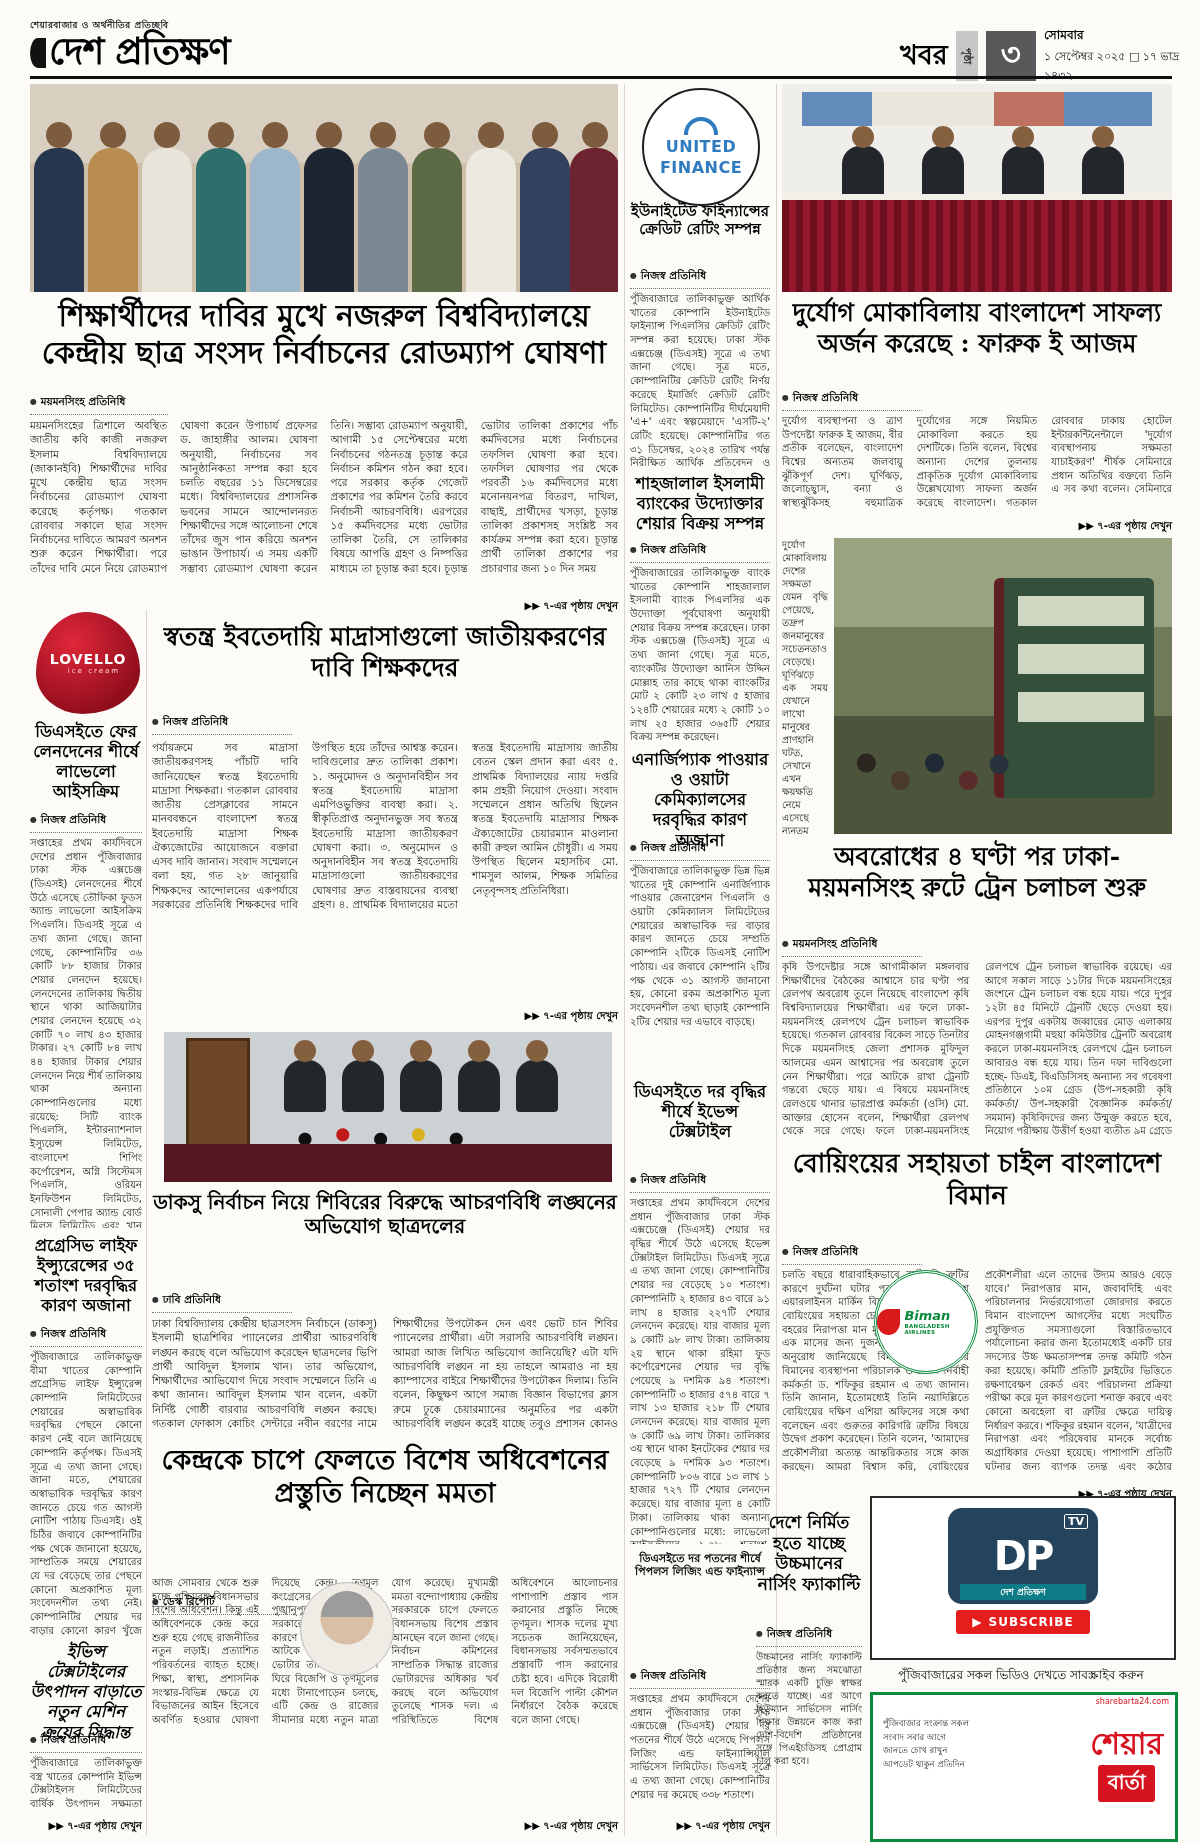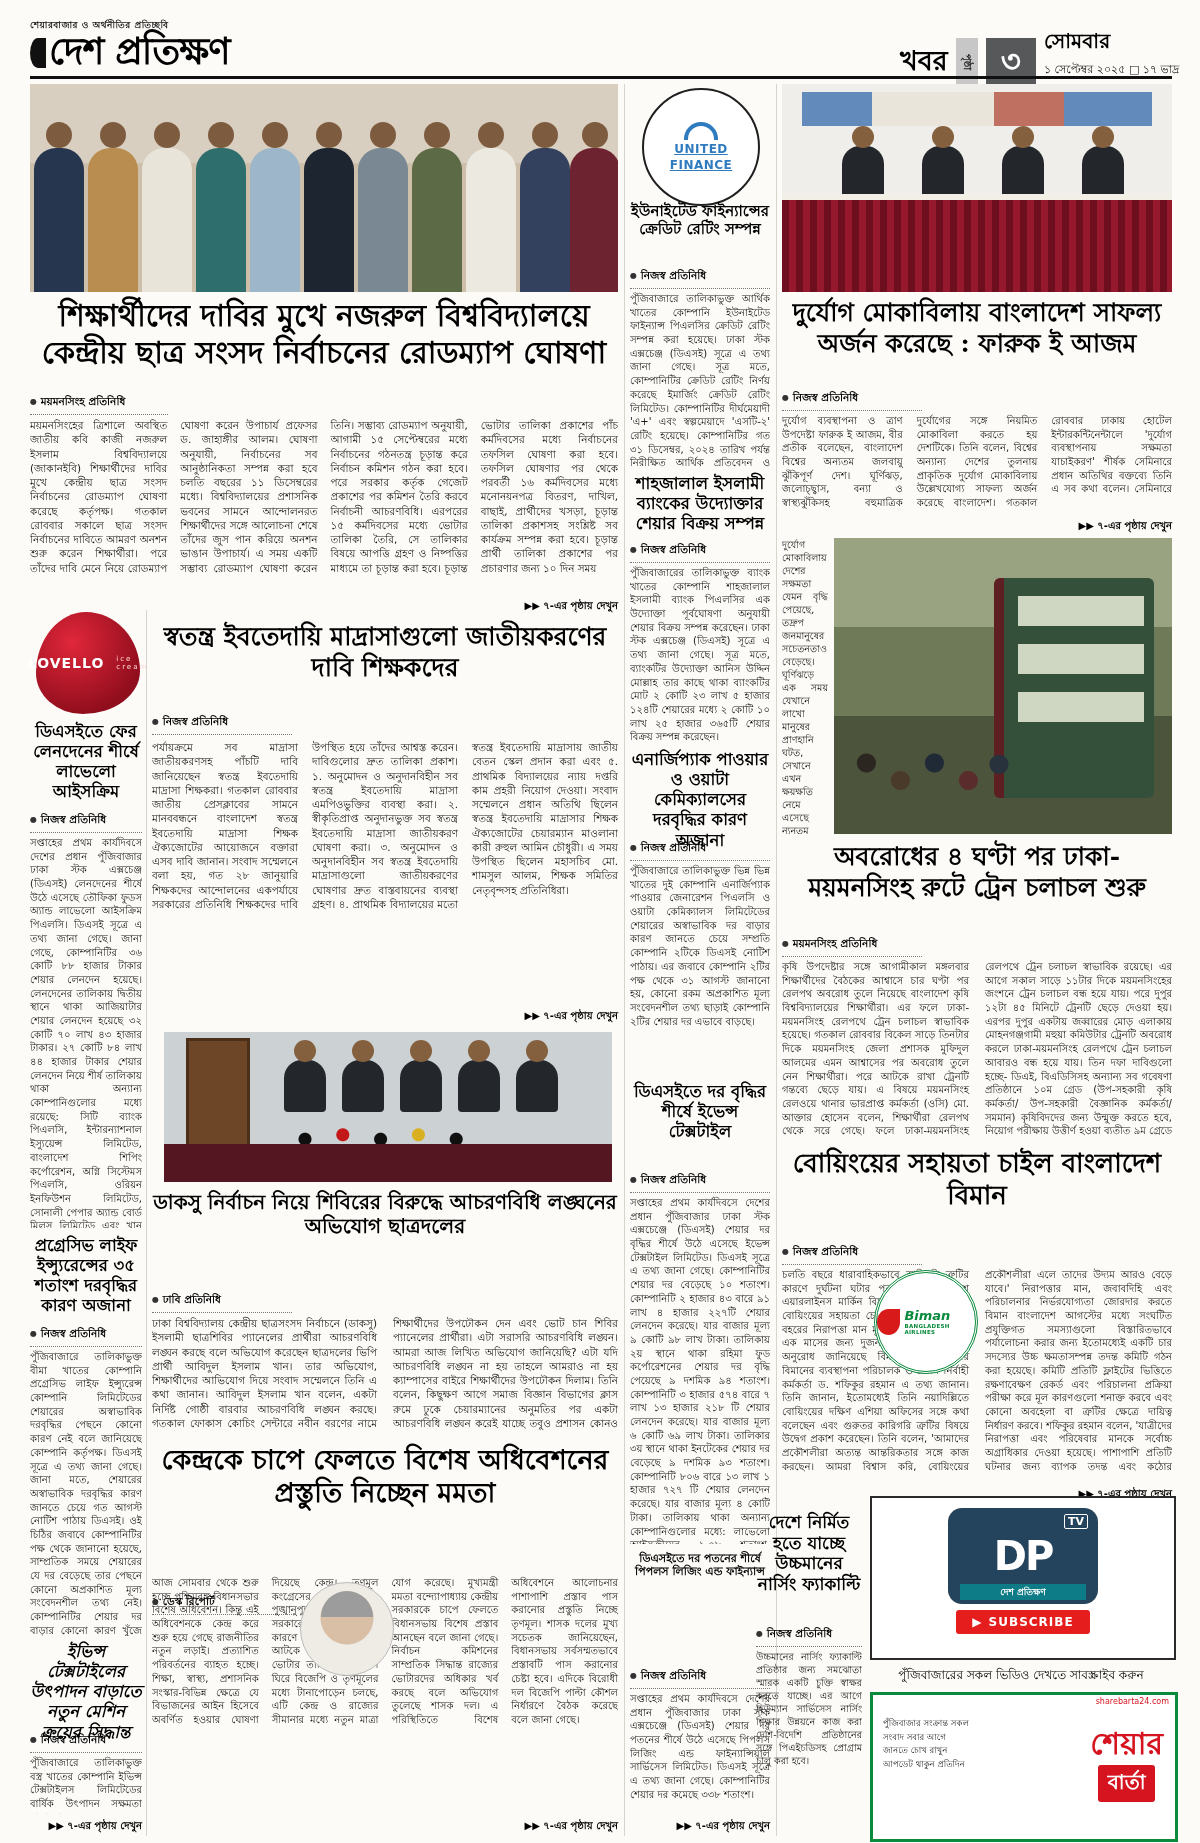--- a/index.html
+++ b/index.html
@@ -11,21 +11,21 @@
   .paper-name{font-family:"DejaVu Serif","Liberation Serif",serif;font-size:37px;font-weight:900;
               line-height:1;color:#000;letter-spacing:-1px;}
   .emblem{width:16px;height:30px;background:#111;border-radius:50% 0 0 50%;display:inline-block;
           vertical-align:-4px;margin-right:3px;}
   .header-right{display:flex;align-items:center;gap:8px;}
   .section-label{font-size:27px;font-weight:900;color:#000;}
   .page-strip{width:22px;height:50px;background:#c7c7c7;color:#222;font-size:10px;font-weight:700;
               writing-mode:vertical-rl;text-align:center;line-height:22px;}
   .page-num{width:54px;height:50px;background:#57585a;color:#fff;font-size:31px;font-weight:800;
             display:flex;align-items:center;justify-content:center;}
-  .day{font-size:20px;font-weight:800;color:#000;}
+  .day{font-size:12px;font-weight:800;color:#000;}
   .dateline{font-size:11px;color:#111;margin-top:2px;}
   .header-rule{height:3px;background:#101010;}
   
   .hl{font-weight:800;text-align:center;color:#000;line-height:1.22;
       font-family:"DejaVu Serif","Liberation Serif",serif;}
   .byline{font-size:10.5px;font-weight:700;color:#000;border-bottom:1px dotted #777;
           padding-bottom:3px;white-space:nowrap;overflow:hidden;}
   .dot{font-size:8px;color:#333;vertical-align:1px;}
   .body-text{font-size:10.4px;line-height:1.37;text-align:justify;color:#151515;overflow:hidden;}
   .cols-2{column-count:2;column-gap:16px;}
@@ -80,23 +80,23 @@
                radial-gradient(circle at 82% 60%,#101010 6px,transparent 7px);}
   .ph-press .seated{top:28px;}
   .mamata{border-radius:50%;background:radial-gradient(circle at 50% 38%,#d9bfa6 26px,#efece6 27px);
           border:1px solid #bbb;}
   .mamata::before{content:"";position:absolute;left:20px;top:8px;width:52px;height:26px;
                   border-radius:26px 26px 0 0;background:#9c9c9c;}
   
   .uf-logo{border:2px solid #1f1f1f;border-radius:50%;background:#fff;display:flex;flex-direction:column;
            align-items:center;justify-content:center;gap:2px;}
   .uf-mark{width:26px;height:14px;border:4px solid #2f7bbf;border-bottom:none;border-radius:26px 26px 0 0;}
-  .uf-t1,.uf-t2{color:#2f7bbf;font-weight:700;font-size:12px;letter-spacing:.5px;text-decoration:underline;}
+  .uf-t1,.uf-t2{color:#2f7bbf;font-weight:700;font-size:16px;letter-spacing:.5px;}
   .lovello{background:radial-gradient(circle at 35% 30%,#e0273a,#8f0d1c 75%);
-           border-radius:48% 52% 55% 45%/60% 58% 42% 40%;display:flex;
+           border-radius:48% 52% 55% 45%/60% 58% 42% 40%;display:flex;flex-direction:column;
            align-items:center;justify-content:center;}
   .lov-t{color:#fff;font-weight:800;font-size:14px;letter-spacing:1px;}
   .lov-s{color:#ffd9d9;font-size:7px;letter-spacing:2px;padding-left:12px;}
   .biman-logo{border:3px double #0a8a3c;border-radius:50%;background:#fff;display:flex;
               align-items:center;justify-content:center;gap:4px;}
   .biman-bird{width:26px;height:26px;background:#d81a1a;border-radius:50% 0 50% 50%;}
   .biman-t{color:#0a8a3c;font-weight:800;font-style:italic;font-size:13px;line-height:1.1;}
   .biman-s{color:#0a8a3c;font-size:5.5px;font-weight:800;letter-spacing:.3px;}
   
   .dptv-box{border:2px solid #2a2a2a;background:#fff;}

